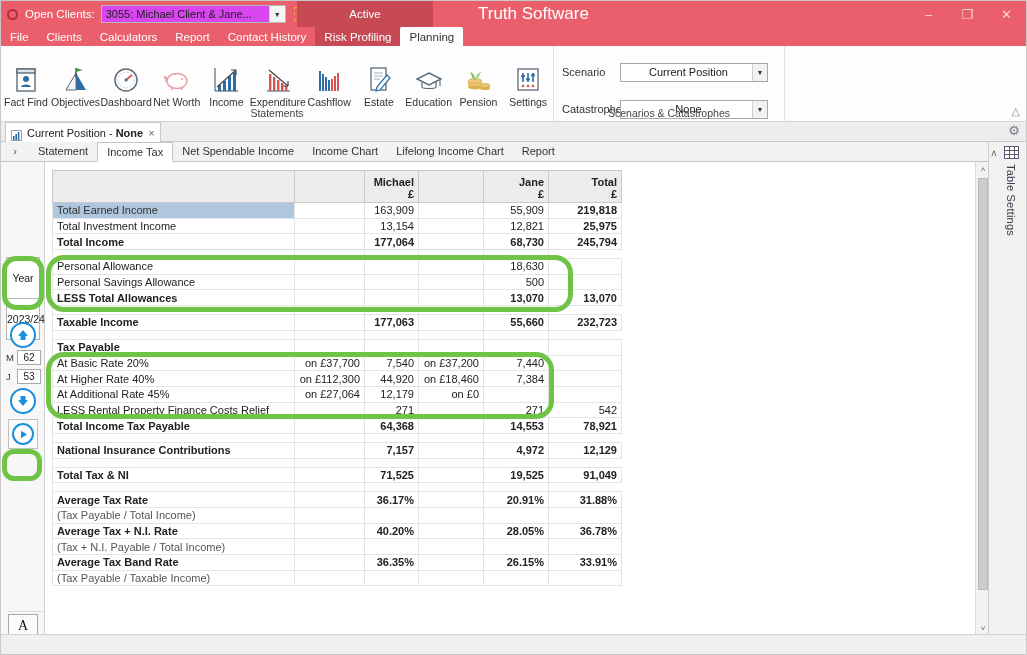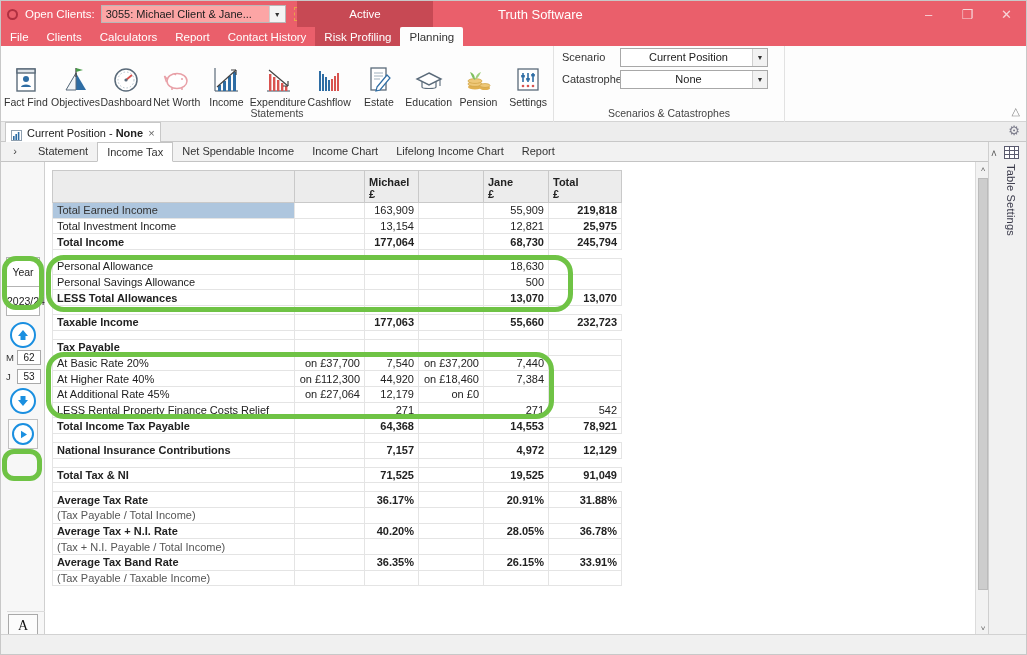--- a/index.html
+++ b/index.html
@@ -29,21 +29,21 @@
   }
   .tb-logo .ring {
     width: 11px; height: 11px; border-radius: 50%;
     border: 2px solid #b03040; background: #ea5f6b;
   }
   .tb-label {
     color: #ffffff; font-size: 11.5px; margin-left: 2px; margin-right: 6px;
     white-space: nowrap;
   }
   .client-select {
-    height: 18px; width: 185px; background: #fca5a5; border: 1px solid #b8b8b8;
+    height: 18px; width: 185px; background: #d946ef; border: 1px solid #b8b8b8;
     display: flex; align-items: center; font-size: 11px; color: #202020;
   }
   .client-select .txt {
     flex: 1; padding-left: 4px; overflow: hidden; white-space: nowrap;
   }
   .client-select .arrow {
     width: 16px; height: 16px; border-left: 1px solid #cfcfcf; background: #f4f4f4;
     display: flex; align-items: center; justify-content: center;
     font-size: 7px; color: #333;
   }
@@ -54,23 +54,23 @@
   .tb-hand {
     margin-left: 9px; font-size: 13px; color: #d4a017; line-height: 1;
   }
   .tb-caret { margin-left: 3px; font-size: 7px; color: #ffffff; }
   .active-tab {
     position: absolute; left: 296px; top: 0; width: 136px; height: 26px;
     background: #c74954; color: #ffffff; font-size: 11.5px;
     display: flex; align-items: center; justify-content: center;
   }
   .app-name {
-    position: absolute; left: 452px; top: 0; height: 26px;
+    position: absolute; left: 432px; top: 0; height: 26px;
     display: flex; align-items: center;
-    color: #ffffff; font-size: 13px; padding-left: 45px;
+    color: #ffffff; font-size: 17px; padding-left: 45px;
   }
   .win-btns {
     position: absolute; right: 0; top: 0; height: 26px; display: flex;
   }
   .win-btn {
     width: 39px; height: 26px; display: flex; align-items: center; justify-content: center;
     color: #f7d6d9; font-size: 13px;
   }
 
   
@@ -105,21 +105,21 @@
   .rb .ic { height: 30px; display: flex; align-items: flex-end; justify-content: center; }
   .rb .lb { font-size: 10.5px; color: #333333; margin-top: 3px; white-space: nowrap; }
   .grp-title {
     position: absolute; bottom: 3px; left: 0; width: 100%;
     text-align: center; font-size: 10.5px; color: #444444;
   }
   .grp-scenarios {
     position: absolute; left: 553px; top: 0; width: 231px; height: 76px;
     border-right: 1px solid #e2e2e2;
   }
-  .sc-row { display: flex; align-items: center; height: 22px; margin-top: 0; }
+  .sc-row { display: flex; align-items: center; height: 22px; margin-top: 15px; }
   .sc-lab { width: 66px; padding-left: 8px; font-size: 11px; color: #333; }
   .sc-field {
     width: 148px; height: 19px; background: #ffffff; border: 1px solid #a8a8a8;
     display: flex; align-items: center; font-size: 11px; color: #202020;
   }
   .sc-field .txt { flex: 1; padding-left: 4px; text-align: center; }
   .sc-field .arrow {
     width: 15px; height: 17px; border-left: 1px solid #d0d0d0; background: #f2f2f2;
     display: flex; align-items: center; justify-content: center; font-size: 7px; color: #333;
   }
@@ -169,21 +169,21 @@
   
   .lefttool {
     position: absolute; left: 0; top: 161px; width: 44px; height: 494px;
     background: #f7f7f7; border-right: 1px solid #d0d0d0;
   }
   .year-box {
     position: absolute; left: 5px; top: 95px; width: 34px;
   }
   .year-cell {
     border: 1px solid #b4b4b4; background: #ffffff; text-align: center;
-    font-size: 10.5px; color: #222; padding: 8px 0;
+    font-size: 10.5px; color: #222; padding: 14px 0;
   }
   .year-cell + .year-cell { border-top: none; }
   .circ-btn {
     width: 26px; height: 26px; border-radius: 50%; border: 2px solid #1a8fe0;
     background: #ffffff; display: flex; align-items: center; justify-content: center;
     color: #1a8fe0; font-size: 13px; line-height: 1;
   }
   .mj-row { display: flex; align-items: center; gap: 3px; margin: 2px 0 2px 1px; }
   .mj-lab { font-size: 9.5px; color: #333; width: 8px; }
   .mj-val {
@@ -233,21 +233,21 @@
   col.c-mval  { width: 54px; }
   col.c-jon   { width: 65px; }
   col.c-jval  { width: 65px; }
   col.c-tot   { width: 73px; }
 
   tr.hdr td {
     background: #ececec; border: 1px solid #c9c9c9;
     height: 32px; vertical-align: bottom;
     font-weight: bold; text-align: right; padding-bottom: 2px;
   }
-  tr.hdr td.hc { text-align: left; }
+  tr.hdr td.hc { text-align: right; }
   .hdr-name { display: block; }
   .hdr-cur  { display: block; }
   td.num { text-align: right; }
   td.bold, tr.bold td { font-weight: bold; }
   tr.spacer td {
     height: 9px; border-left: 1px solid #e4e4e4; border-right: 1px solid #e4e4e4;
     border-top: none; border-bottom: none; background: #ffffff;
   }
   tr.spacer td.nb { border: none; }
   td.selcell {

